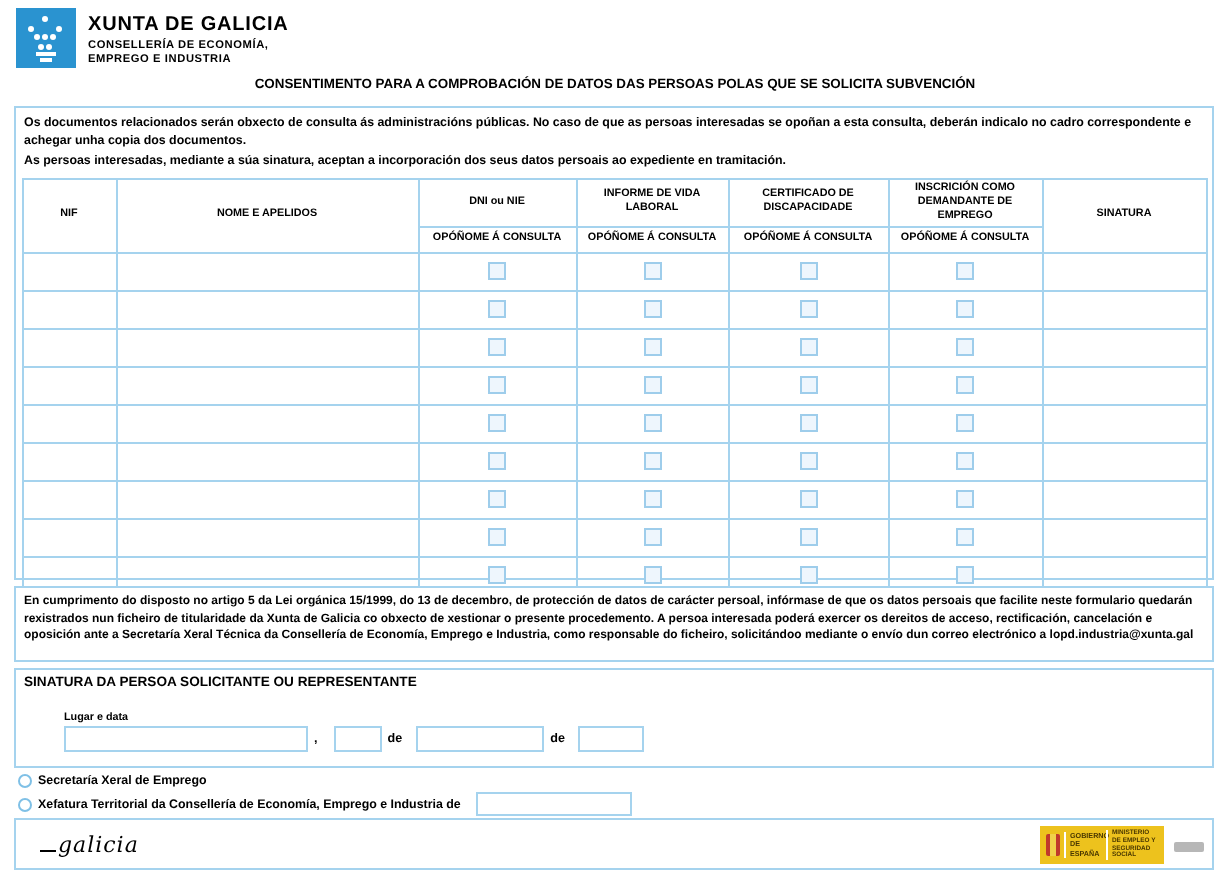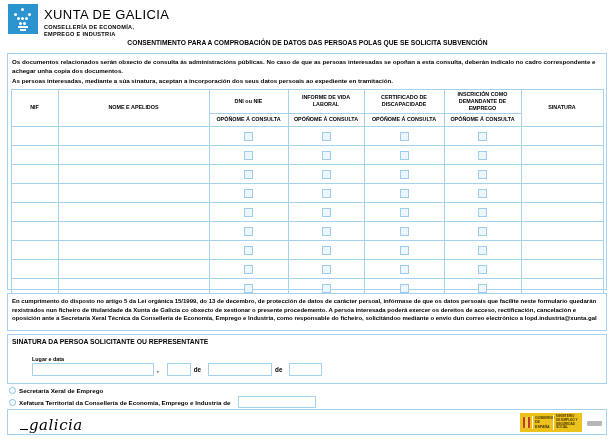--- a/index.html
+++ b/index.html
@@ -6,21 +6,21 @@
   .page{position:relative;width:615px;height:439px;background:#fff;overflow:hidden;
         font-family:"Liberation Sans",sans-serif;color:#000;}
 
   
   .logo{position:absolute;left:8px;top:4px;width:30px;height:30px;background:#2a93d0;}
   .logo-dot{position:absolute;width:3px;height:3px;border-radius:50%;background:#fff;}
   .d1{left:13px;top:4px;box-shadow:-7px 5px 0 #fff,7px 5px 0 #fff,-4px 9px 0 #fff,4px 9px 0 #fff,0 9px 0 #fff,-2px 14px 0 #fff,2px 14px 0 #fff;}
   .logo-stem{position:absolute;left:10px;top:22px;width:10px;height:2px;background:#fff;}
   .logo-base{position:absolute;left:12px;top:25px;width:6px;height:2px;background:#fff;}
   .brand{position:absolute;left:44px;top:7px;}
-  .brand-name{font-size:13px;font-weight:normal;letter-spacing:.4px;}
+  .brand-name{font-size:10px;font-weight:bold;letter-spacing:.4px;}
   .brand-dept{font-size:5.6px;font-weight:bold;letter-spacing:.3px;line-height:1.25;margin-top:2px;}
   .anexo{position:absolute;left:0;right:0;top:3px;text-align:center;font-size:7.5px;}
 
   .form-title{position:absolute;left:0;right:0;top:39px;text-align:center;font-size:6.7px;font-weight:bold;}
 
   
   .bluebox{position:absolute;border:1px solid #a5d3ee;box-sizing:border-box;background:#fff;}
   .main-box{left:7px;top:53px;width:600px;height:237px;}
   .intro{padding:3px 4px 1px 4px;font-size:6.2px;font-weight:bold;line-height:1.5;}
   .intro p{margin:0;}
@@ -45,21 +45,21 @@
   .f-long{width:122px;} .f-day{width:24px;margin-left:6px;} .f-month{width:64px;margin-left:5px;} .f-year{width:33px;margin-left:5px;}
   .sep{margin-left:3px;margin-right:2px;line-height:13px;}
 
   .dest{position:absolute;left:9px;top:387px;}
   .dest-line{display:flex;align-items:center;margin-bottom:2px;}
   .radio{width:5px;height:5px;border:1px solid #7fc0e6;border-radius:50%;background:#fff;margin-right:3px;flex:0 0 auto;}
   .dest-label{font-size:6.2px;font-weight:bold;}
   .f-territorial{width:78px;height:12px;margin-left:8px;}
 
   .footer-box{left:7px;top:409px;width:600px;height:26px;}
-  .galicia{position:absolute;left:12px;top:6px;font-family:"DejaVu Serif",serif;font-style:italic;font-size:15px;letter-spacing:.5px;}
+  .galicia{position:absolute;left:12px;top:6px;font-family:"DejaVu Serif",serif;font-style:italic;font-size:11px;letter-spacing:.5px;}
   .galicia::before{content:"";display:inline-block;width:8px;border-bottom:1px solid #000;margin-right:1px;vertical-align:baseline;}
   .gob{position:absolute;right:24px;top:3px;width:62px;height:19px;background:#edc21d;display:flex;align-items:center;}
   .escudo{width:7px;height:11px;margin:0 2px 0 3px;background:linear-gradient(90deg,#c0392b 0 30%,#f1d14a 30% 70%,#c0392b 70% 100%);border-radius:1px;}
   .gob-col{border-left:1px solid #fff;padding:0 2px;color:#4a3800;}
   .gob-name{font-size:3.6px;font-weight:bold;line-height:1.2;width:16px;}
   .gob-min{font-size:3.2px;font-weight:bold;line-height:1.2;width:22px;}
   .sepe{position:absolute;right:4px;top:11px;width:15px;height:5px;background:#b7b7b7;border-radius:1px;}
 </style>
 </head>
 <body>

